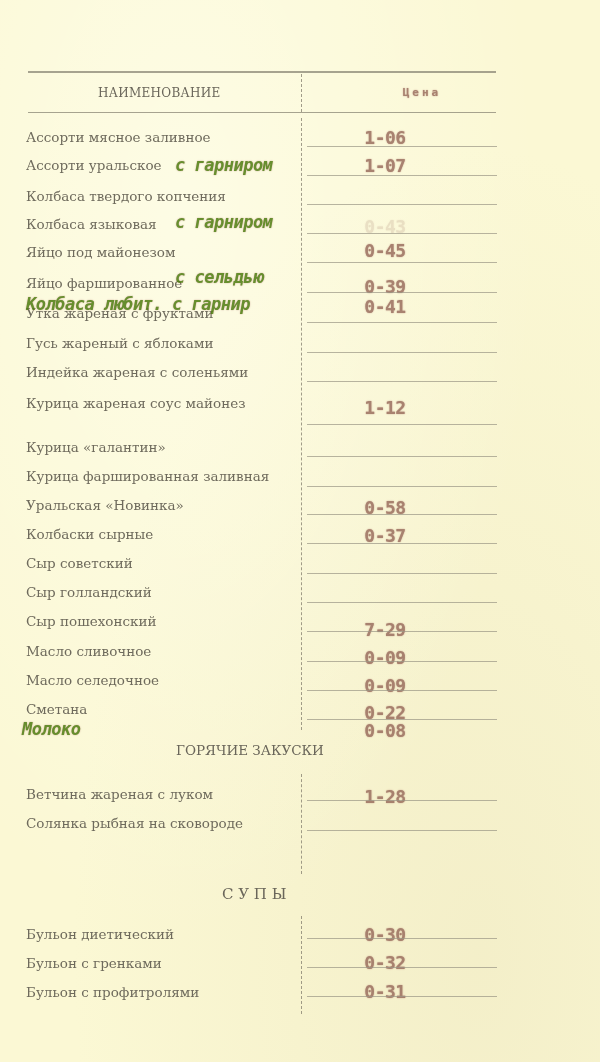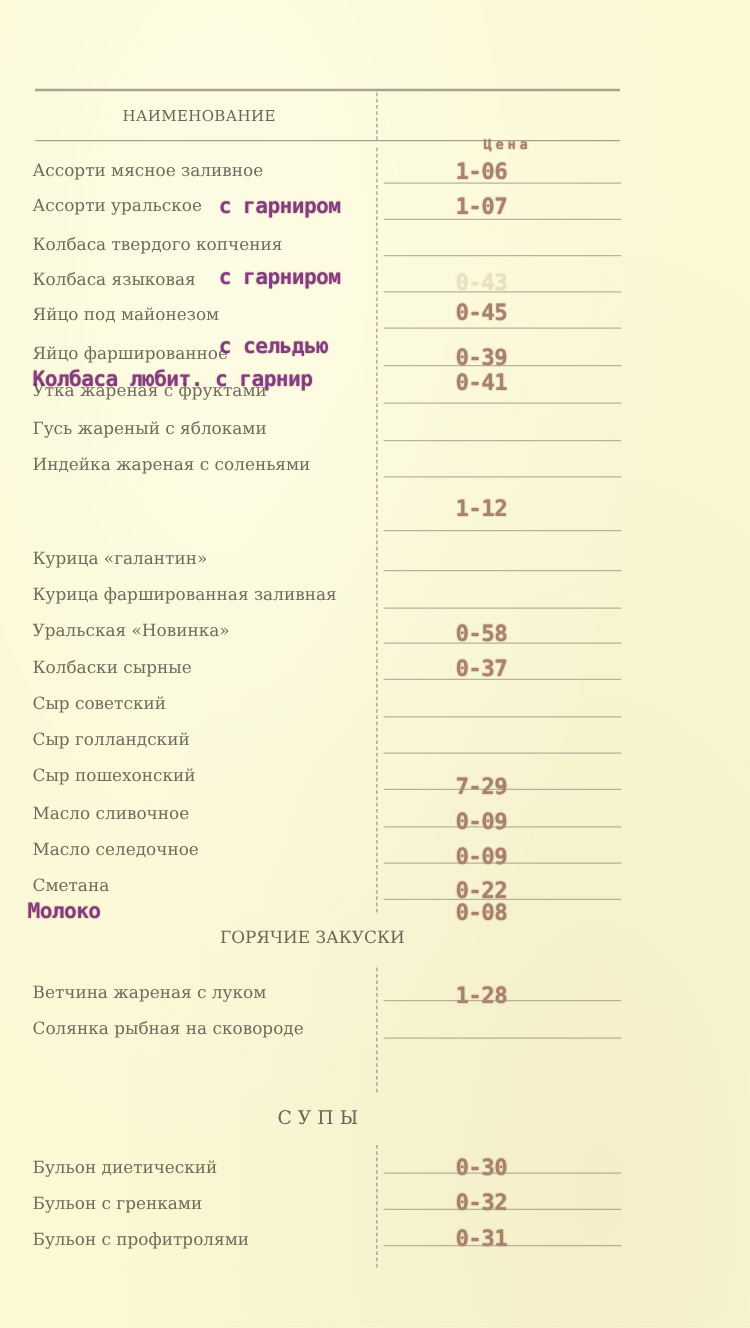--- a/index.html
+++ b/index.html
@@ -10,36 +10,36 @@
                         radial-gradient(ellipse at 80% 90%, rgba(230,222,180,0.35), rgba(0,0,0,0) 60%);
       font-family: "DejaVu Serif", "Liberation Serif", serif;
       color: #6e6a5c;
     }
     .rule { position: absolute; left: 28px; width: 468px; height: 0; border-top: 2px solid #8a8574; opacity: 0.75; }
     .rule.top { top: 71px; }
     .rule.head { top: 112px; border-top-width: 1.5px; }
     .vline { position: absolute; left: 301px; width: 0; border-left: 1px dashed #8a8574; opacity: 0.8; }
     .hdr { position: absolute; top: 86px; font-size: 12px; letter-spacing: 0.3px; color: #6a665a; text-align: center; }
     .hdr.name { left: 98px; }
-    .hdr.price { left: 376px; letter-spacing: 3px; font-size: 11px; margin-top: 23px; }
+    .hdr.price { left: 392px; letter-spacing: 3px; font-size: 11px; }
     .item { position: absolute; left: 26px; font-size: 13.5px; line-height: 16px; color: #6e6a5c; white-space: nowrap; text-align: right; }
     .item .l2 { display: block; padding-left: 15px; }
     .line { position: absolute; left: 307px; width: 190px; height: 0; border-top: 1px solid #9a9584; opacity: 0.7; }
     .price {
       position: absolute; left: 355px; width: 60px; text-align: center;
       font-family: "DejaVu Sans Mono", "Liberation Mono", monospace; font-weight: bold;
       font-size: 18px; color: #9a6e5e; opacity: 0.85;
       text-shadow: 0 0 1.5px #b58878;
       letter-spacing: -0.5px;
     }
     .price.faint { opacity: 0.18; }
     .stamp {
       position: absolute; font-family: "DejaVu Sans Mono", "Liberation Mono", monospace;
-      font-weight: bold; font-size: 17px; color: #701a75; opacity: 0.85;
-      text-shadow: 0 0 1.5px #b58878; white-space: nowrap; letter-spacing: -0.5px;
+      font-weight: bold; font-size: 17px; color: #4d7c0f; opacity: 0.85;
+      text-shadow: 0 0 1.5px #b58878; white-space: nowrap; letter-spacing: -0.5px; font-style: italic;
     }
     .section { position: absolute; font-size: 13.5px; color: #6a665a; white-space: nowrap; }
   </style>
 </head>
 <body>
 
 <div>
 
   <div class="rule top"></div>
   <div class="hdr name">НАИМЕНОВАНИЕ</div>
@@ -83,20 +83,21 @@
     <div class="price" style="top:296px">0-41</div>
     <div class="line" style="top:322px"></div>
 
     <div class="item" style="top:335px">Гусь жареный с яблоками</div>
     <div class="line" style="top:352px"></div>
 
     <div class="item" style="top:364px">Индейка жареная с соленьями</div>
     <div class="line" style="top:381px"></div>
 
     <div class="item" style="top:395px">
+      <span>Курица жареная соус майонез</span>
     </div>
     <div class="price" style="top:397px">1-12</div>
     <div class="line" style="top:424px"></div>
 
     <div class="item" style="top:439px">Курица «галантин»</div>
     <div class="line" style="top:456px"></div>
 
     <div class="item" style="top:468px">Курица фаршированная заливная</div>
     <div class="line" style="top:486px"></div>
 

